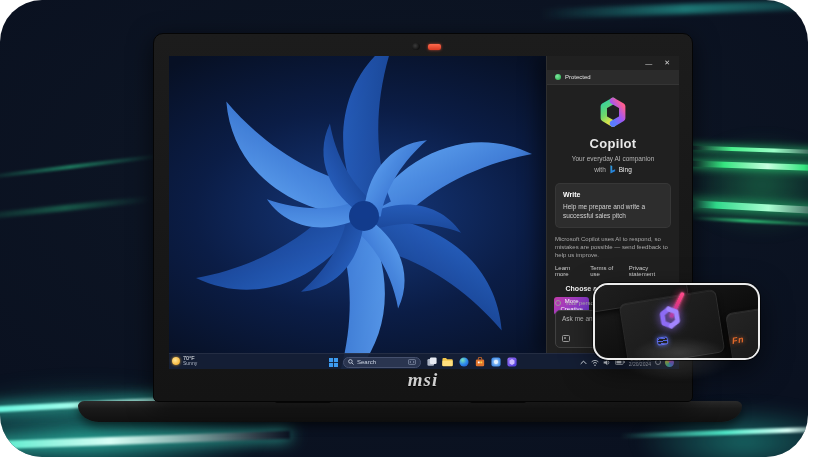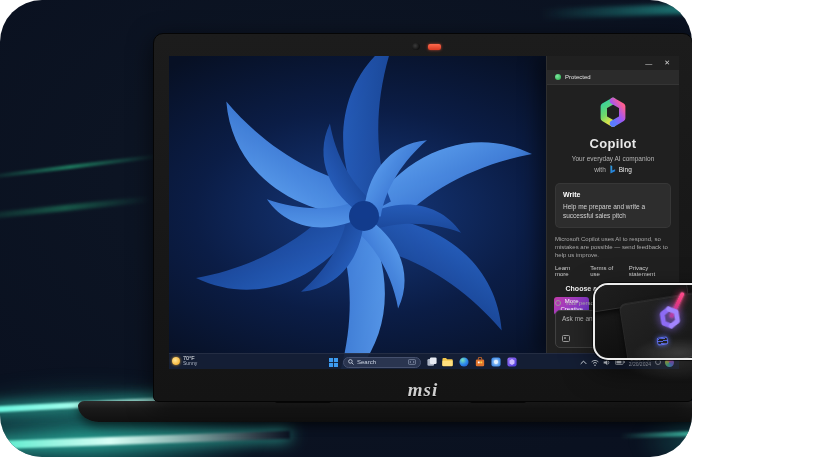--- a/index.html
+++ b/index.html
@@ -1,17 +1,17 @@
 <!DOCTYPE html>
 <html><head>
 <meta charset="utf-8">
 <style>
   * { margin:0; padding:0; box-sizing:border-box; }
   body { background:#ffffff; font-family:"Liberation Sans", sans-serif; }
-  .scene { position:relative; width:692px; height:457px; border-radius:42px; overflow:hidden;
+  .scene { position:relative; width:808px; height:457px; border-radius:42px; overflow:hidden;
            background:radial-gradient(120% 120% at 50% 40%, #0e1726 0%, #0a1120 55%, #081020 100%); }
 
   
   .streak { position:absolute; pointer-events:none; }
   .st-glow-r { left:660px; top:120px; width:170px; height:130px;
     background:radial-gradient(60% 50% at 60% 50%, rgba(36,170,100,.45), transparent 75%); filter:blur(8px); }
   .st-r1 { left:690px; top:148px; width:140px; height:4px; transform:rotate(2deg);
     background:linear-gradient(90deg, transparent, #49f08c 30%, #9cffc8 60%, transparent); filter:blur(.6px); box-shadow:0 0 8px #2fe57f; }
   .st-r2 { left:688px; top:163px; width:145px; height:6px; transform:rotate(2deg);
     background:linear-gradient(90deg, transparent, #35e57f 25%, #c8ffe0 55%, #35e57f 80%, transparent); filter:blur(.5px); box-shadow:0 0 10px #2fe57f; }
@@ -39,21 +39,21 @@
   
   .laptop-screen { position:absolute; left:153px; top:33px; width:540px; height:369px;
     background:linear-gradient(180deg,#1c1c1c,#141414); border:1px solid #050505;
     border-radius:10px 10px 5px 5px; box-shadow:0 6px 24px rgba(0,0,0,.6); }
   .cam-dot { position:absolute; left:258px; top:9px; width:8px; height:7px; border-radius:50%;
     background:radial-gradient(circle at 40% 40%, #3a3a3a, #101010 70%); }
   .cam-led { position:absolute; left:274px; top:10px; width:13px; height:6px; border-radius:2px;
     background:linear-gradient(180deg,#ff6a4d,#d93a22); box-shadow:0 0 3px rgba(255,90,60,.7); }
   .display { position:absolute; left:15px; top:22px; width:510px; height:313px; overflow:hidden; background:#071024; }
   .wall { position:absolute; left:0; top:0; width:100%; height:100%; }
-  .bezel-logo { position:absolute; left:0; bottom:0; width:100%; height:32px; display:flex; align-items:flex-end; justify-content:center; }
+  .bezel-logo { position:absolute; left:0; bottom:0; width:100%; height:32px; display:flex; align-items:flex-start; justify-content:center; }
   .msi-logo { font-style:italic; font-weight:700; font-size:19px; letter-spacing:1px; color:#cfcfcf;
     text-shadow:0 1px 1px #000; font-family:"Liberation Serif", serif; }
   .laptop-base { position:absolute; left:78px; top:401px; width:664px; height:21px;
     background:linear-gradient(180deg,#2b2b2b 0%, #1a1a1a 35%, #101010 100%);
     border-radius:8px 8px 26px 26px / 6px 6px 20px 20px; box-shadow:0 4px 10px rgba(0,0,0,.55); }
   .base-notch { position:absolute; top:-3px; height:5px; width:56px; background:#0c0c0c; border-radius:2px; }
 
   
   .taskbar { position:absolute; left:0; bottom:0; width:510px; height:16px;
     background:rgba(22,31,54,.93); border-top:1px solid rgba(255,255,255,.07);

